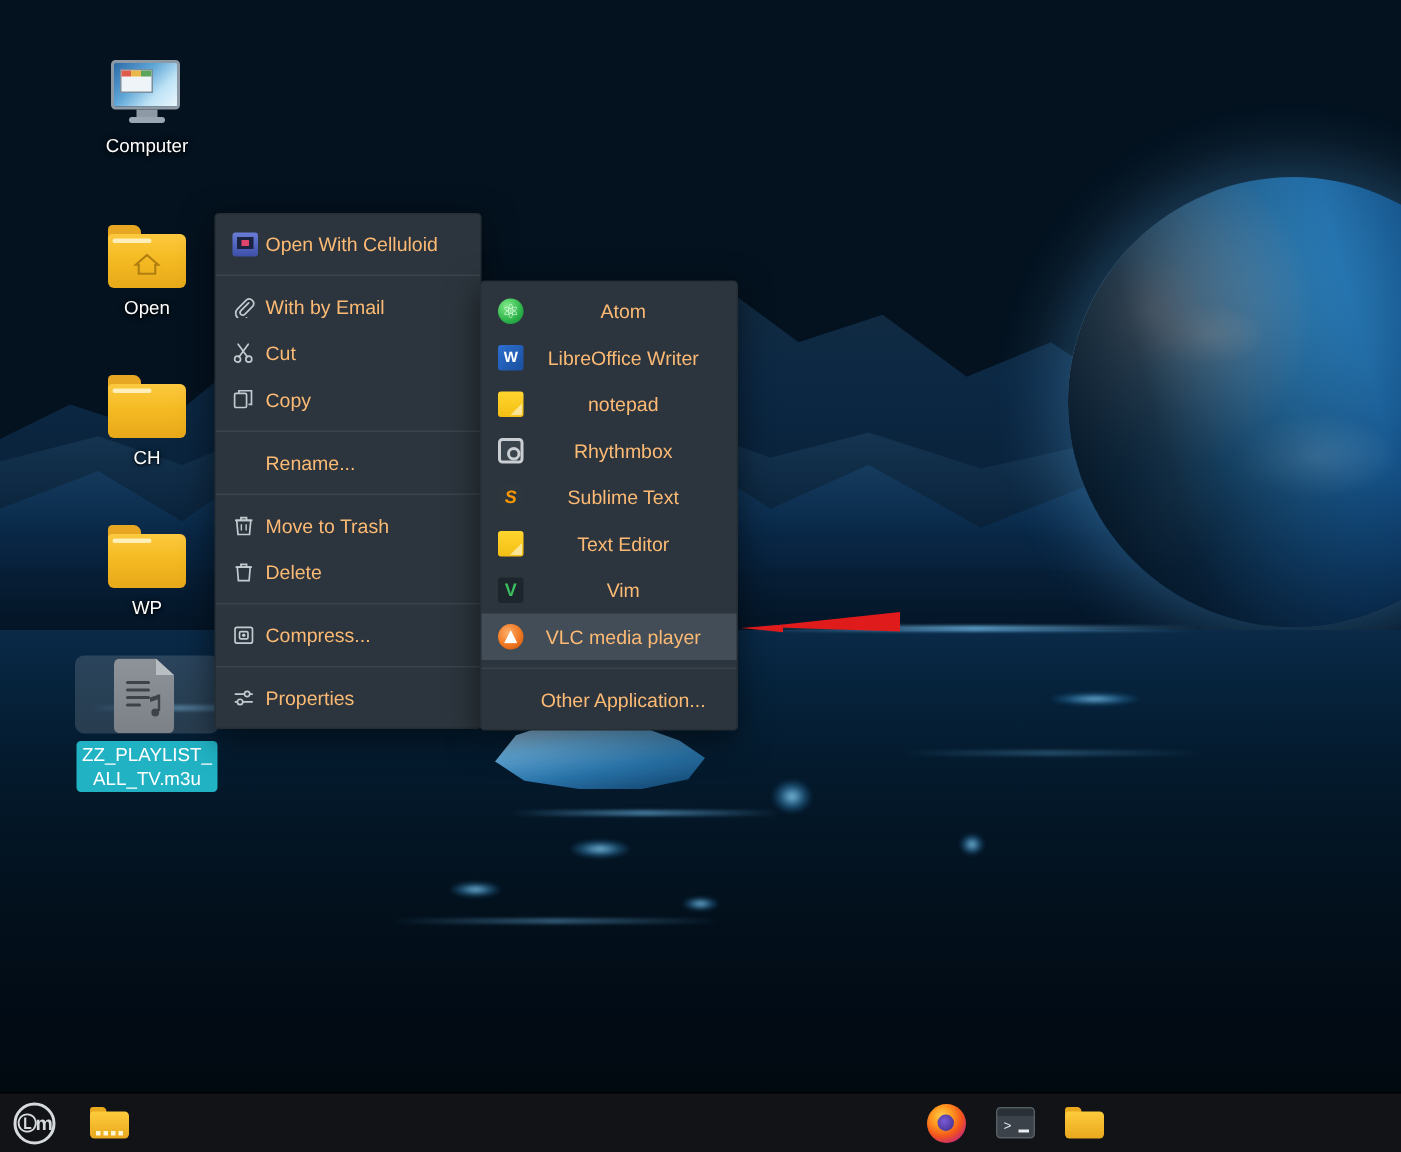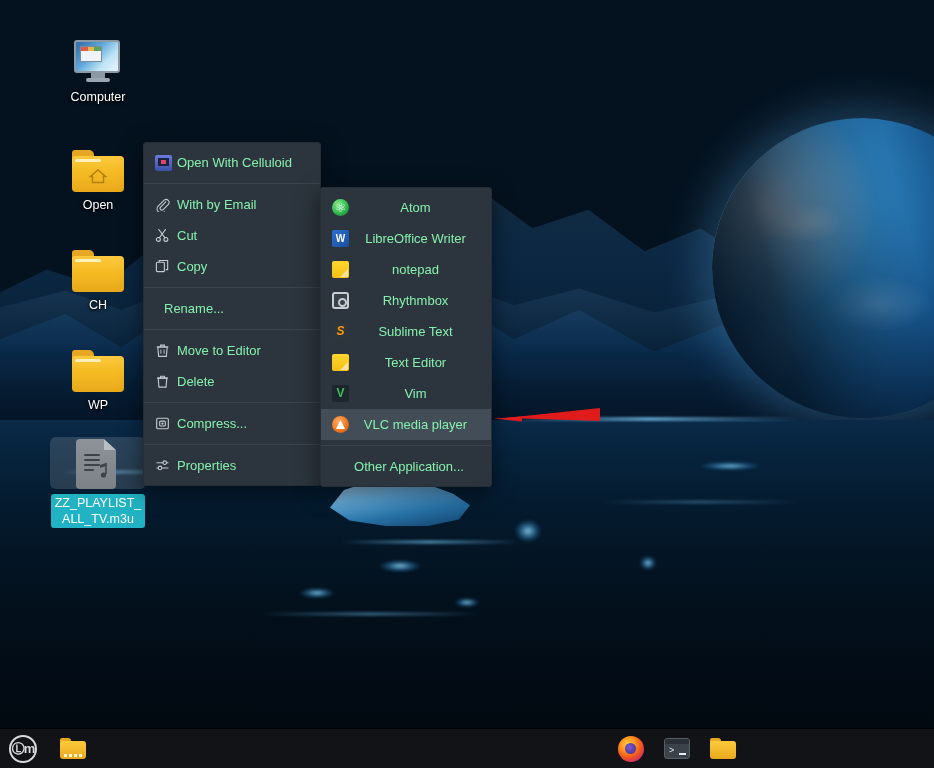--- a/index.html
+++ b/index.html
@@ -173,42 +173,42 @@
 
   
   .menu {
     position:absolute;
     background:#2c353d;
     border:1px solid #252e35;
     border-radius:3px;
     box-shadow: 0 6px 22px rgba(0,0,0,.55);
     padding:4px 0;
     font-size:13px;
-    color:#86efac;
+    color:#fdba74;
     user-select:none;
   }
   .mi {
     display:flex; align-items:center;
     height:31px;
     padding:0 14px 0 11px;
     white-space:nowrap;
     cursor:default;
   }
   .mi.hl { background:#424d57; }
   .mi .mic { width:22px; min-width:22px; display:flex; align-items:center; justify-content:flex-start; }
   .mi .mlabel { flex:1; }
   .mi .arrow {
     width:0;height:0;
     border-left:5px solid #cfd5da;
     border-top:4px solid transparent;
     border-bottom:4px solid transparent;
     margin-left:14px;
   }
   .msep { height:1px; background:#3a444c; margin:5px 0; }
-  .mi.noicon { padding-left:20px; }
+  .mi.noicon { padding-left:33px; }
 
   
   .g { display:inline-block; }
   .g svg { display:block; }
 
   
   .appic { width:17px; height:17px; border-radius:3px; position:relative; }
   .ai-atom { border-radius:50%; background: radial-gradient(circle at 35% 30%, #7dea86, #2db34a 60%, #17823a 100%); }
   .ai-atom::after{ content:"⚛"; position:absolute; inset:0; color:#e9fff0; font-size:13px; line-height:17px; text-align:center; }
   .ai-lo { background: linear-gradient(135deg,#2b6fd0 0%, #1a4f9e 100%); border-radius:2px; }
@@ -427,21 +427,21 @@
     <div class="msep"></div>
 
     <div class="mi">
       <span class="mic g">
         <svg width="15" height="15" viewBox="0 0 16 16">
           <path d="M3 4.2 L13 4.2 L12.1 14.2 L3.9 14.2 Z" fill="none" stroke="#c3cad0" stroke-width="1.2"></path>
           <path d="M1.8 4.2 L14.2 4.2 M6 4.2 L6 2.2 L10 2.2 L10 4.2" fill="none" stroke="#c3cad0" stroke-width="1.2"></path>
           <path d="M6.3 7 L6.3 11.4 M9.7 7 L9.7 11.4" stroke="#c3cad0" stroke-width="1" fill="none"></path>
         </svg>
       </span>
-      <span class="mlabel">Move to Editor</span>
+      <span class="mlabel">Move to Trash</span>
     </div>
 
     <div class="mi">
       <span class="mic g">
         <svg width="15" height="15" viewBox="0 0 16 16">
           <path d="M3.4 4.4 L12.6 4.4 L11.8 14 L4.2 14 Z" fill="none" stroke="#c3cad0" stroke-width="1.2"></path>
           <path d="M2.2 4.4 L13.8 4.4 M6 4.4 L6 2.4 L10 2.4 L10 4.4" fill="none" stroke="#c3cad0" stroke-width="1.2"></path>
         </svg>
       </span>
       <span class="mlabel">Delete</span>

